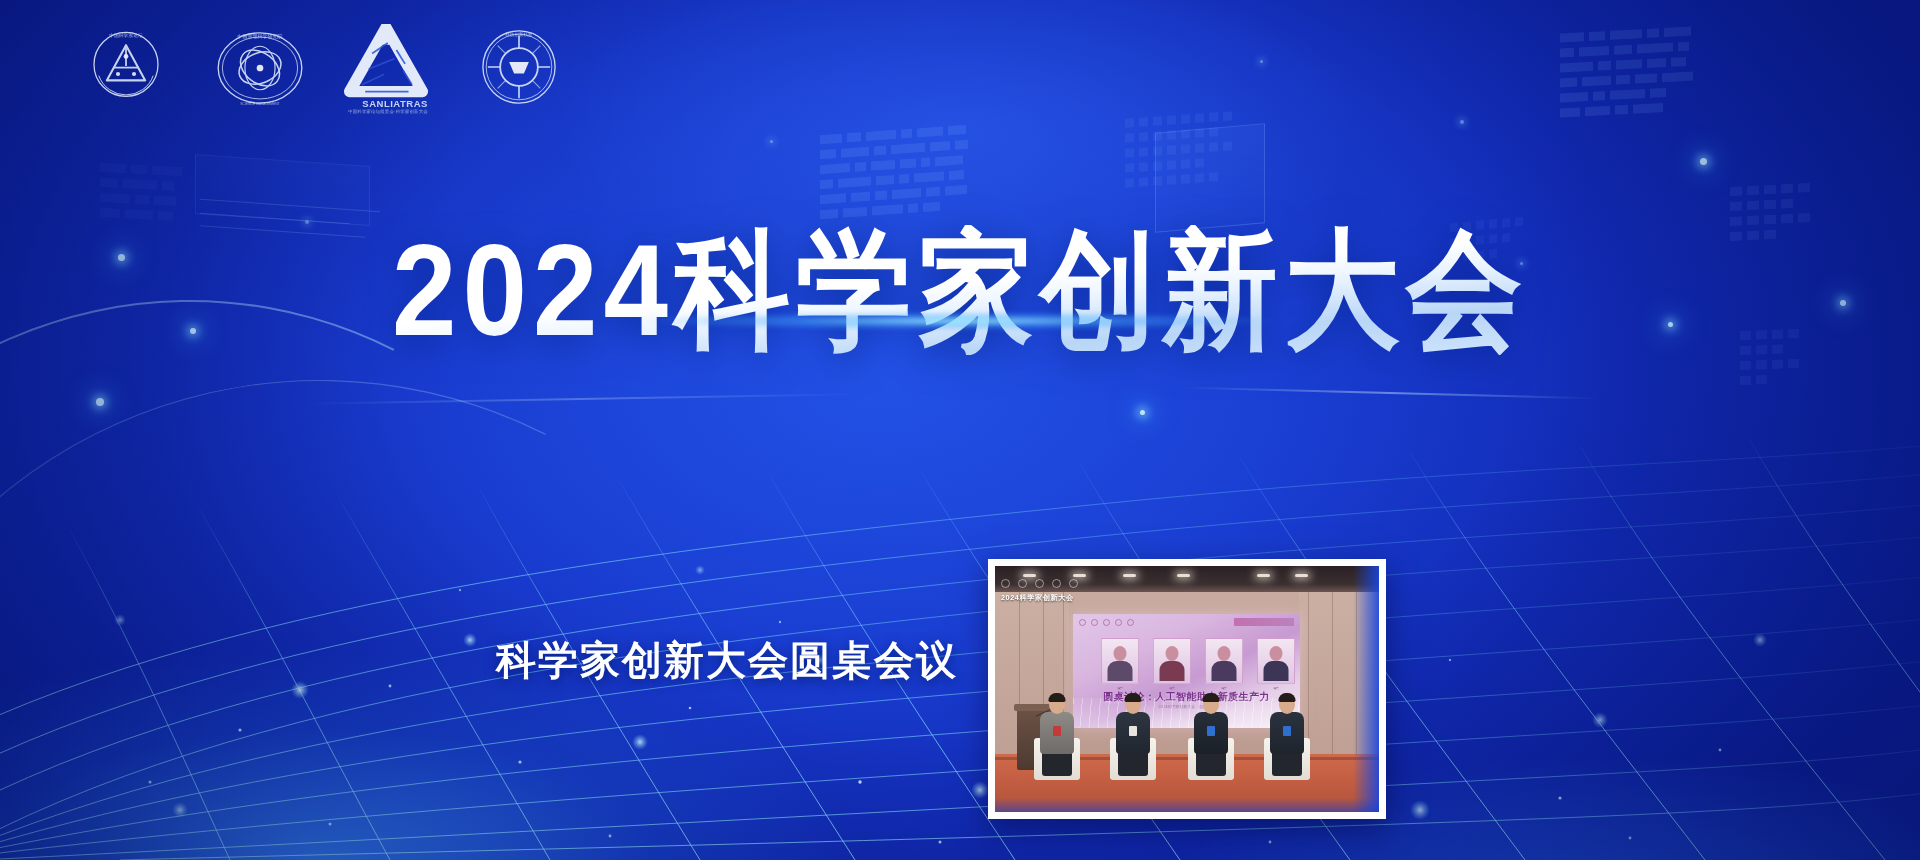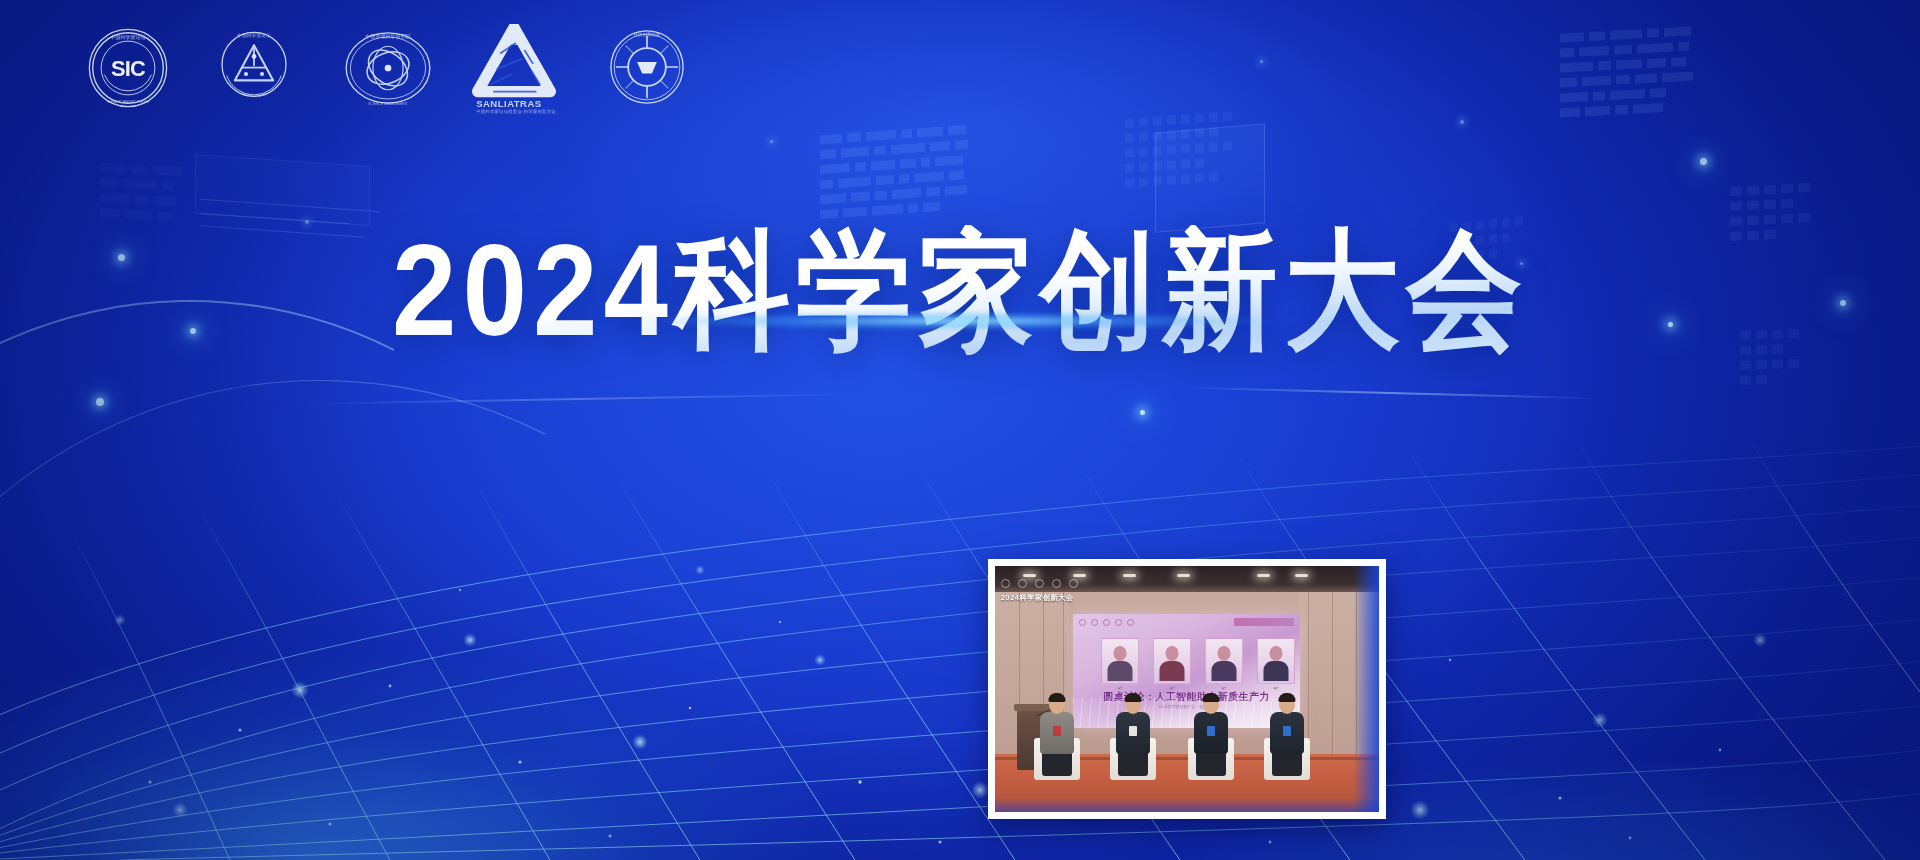--- a/index.html
+++ b/index.html
@@ -58,21 +58,21 @@
   .mesh-glow{
     position:absolute;left:-10%;bottom:-160px;width:120%;height:560px;
     background:radial-gradient(ellipse 760px 300px at 22% 72%, rgba(60,150,255,.80) 0%, rgba(30,95,230,.35) 45%, rgba(0,0,0,0) 72%),
                radial-gradient(ellipse 680px 260px at 78% 85%, rgba(45,120,250,.60) 0%, rgba(0,0,0,0) 70%);
   }
   .mesh svg{position:absolute;left:0;bottom:0;}
   
   .logos{position:absolute;left:86px;top:24px;display:flex;align-items:center;gap:44px;}
   .logo{position:relative;width:84px;height:84px;opacity:.93;}
   .logo svg{display:block;}
-  .logo.tri{width:92px;height:88px;}
+  .logo.tri{width:92px;height:88px;text-align:right;}
   .tri-caption{
     position:absolute;left:50%;transform:translateX(-50%);bottom:-2px;
     font-size:9.5px;letter-spacing:.5px;color:rgba(225,240,255,.92);white-space:nowrap;font-weight:700;
   }
   .tri-caption small{display:block;font-size:4.4px;letter-spacing:.2px;opacity:.7;font-weight:400;}
   
   .title-zone{position:absolute;left:0;right:0;top:232px;text-align:center;}
   .main-title{
     font-size:116px;font-weight:800;letter-spacing:6px;line-height:1;
     background:linear-gradient(176deg,#ffffff 0%,#ffffff 46%,#eaf4ff 58%,#b9d6f7 78%,#cfe4fb 100%);
@@ -523,35 +523,20 @@
             <circle cx="460" cy="200" r="1.2" opacity=".55"></circle>
         </g>
       </svg>
     </div>
   </div>
 
   <div class="bg-vignette"></div>
 
   <div class="logos">
 
-    <div class="logo">
-      <svg viewBox="0 0 100 100" width="84" height="84">
-        <g fill="none" stroke="#e6f2ff" stroke-width="1.6" opacity=".92">
-          <circle cx="50" cy="50" r="46"></circle>
-            <circle cx="50" cy="50" r="42"></circle>
-          <circle cx="50" cy="50" r="32" stroke-width="1.1"></circle>
-          <path d="M22 58 A30 30 0 0 0 78 58" stroke-width="1.1"></path>
-        </g>
-        <text x="50" y="60" text-anchor="middle" font-size="26" font-weight="700" fill="#ffffff" font-family="Liberation Sans, sans-serif" letter-spacing="-1">SIC</text>
-        <g fill="#dbeaff" opacity=".8" font-size="6" font-family="Liberation Sans, sans-serif">
-          <text x="50" y="15" text-anchor="middle">中国科学家论坛</text>
-          <text x="50" y="92" text-anchor="middle" font-size="4">CHINA SCIENTIST FORUM</text>
-        </g>
-      </svg>
-    </div>
 
     <div class="logo">
       <svg viewBox="0 0 100 100" width="80" height="80">
         <g fill="none" stroke="#e6f2ff" stroke-width="1.6" opacity=".92">
           <circle cx="50" cy="48" r="40"></circle>
           <path d="M16 62 A36 36 0 0 0 84 62" stroke-width="1.2"></path>
           <path d="M50 24 L74 68 L26 68 Z" stroke-width="2.6" stroke-linejoin="round"></path>
           <path d="M50 24 L50 50" stroke-width="2.2"></path>
           <path d="M34 52 L66 52" stroke-width="2.2"></path>
         </g>
@@ -620,20 +605,21 @@
   </div>
 
   <div class="title-zone">
     <div class="main-title">2024科学家创新大会</div>
   </div>
   <div class="title-underglow"></div>
 
 
 
   <div class="caption">
+    <div>科学家创新大会圆桌会议</div>
   </div>
 
   <div class="photo">
     <div class="photo-inner">
 
       <div class="ph-wall"></div>
       <div class="ph-wall-block" style="left:0;top:0;width:74px;bottom:0;"></div>
       <div class="ph-wall-block" style="right:0;top:0;width:80px;bottom:0;"></div>
       <div class="ph-wall-panel" style="left:24px;"></div>
       <div class="ph-wall-panel" style="left:48px;"></div>

